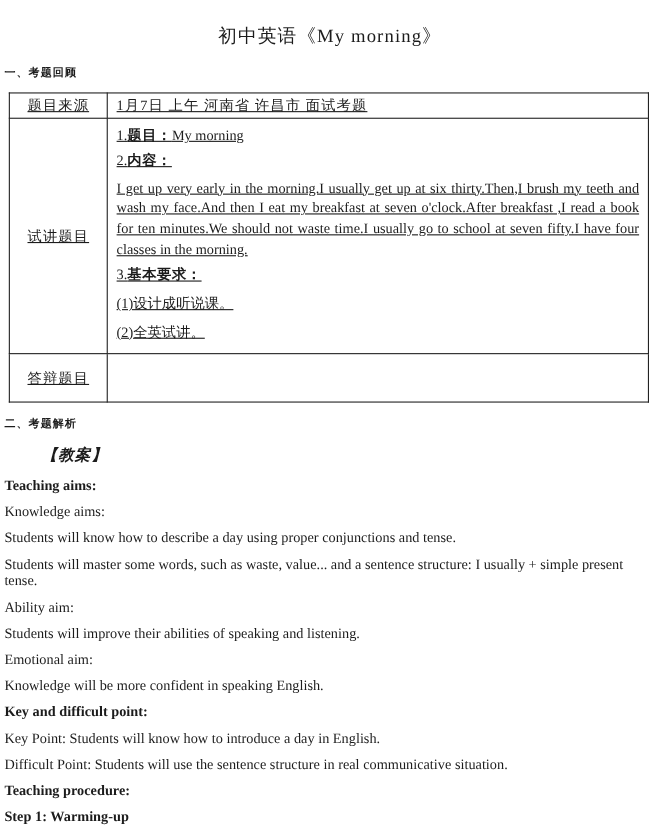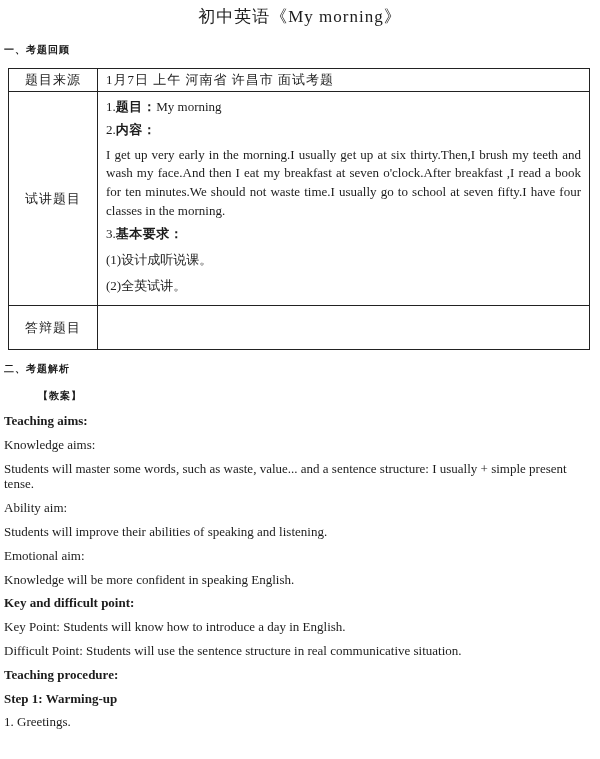--- a/index.html
+++ b/index.html
@@ -11,40 +11,41 @@
     overflow: hidden;
     font-family: "Liberation Serif", "DejaVu Serif", serif;
   }
   .page { width: 600px; height: 759px; position: relative; }
 
   .doc-title {
     text-align: center;
     font-size: 17px;
     font-weight: 500;
     letter-spacing: 1px;
-    padding-top: 5px;
+    padding-top: 21px;
     margin: 0 0 15px 0;
     font-family: "Liberation Serif", "DejaVu Serif", serif;
   }
 
   .sec-heading {
     font-family: "Liberation Sans", "DejaVu Sans", sans-serif;
     font-size: 10px;
     font-weight: 600;
     margin: 0 0 0 4px;
     letter-spacing: 1px;
   }
   .sec-heading.first { margin-bottom: 11px; }
   .sec-heading.second { margin-top: 12px; }
 
   table.review-table {
     border-collapse: collapse;
     table-layout: fixed;
     width: 582px;
     margin-left: 8px;
+    text-decoration: underline;
   }
   table.review-table td {
     border: 1px solid #222222;
     font-size: 13px;
     vertical-align: middle;
     padding: 2px 8px;
   }
   td.label-cell {
     width: 72px;
     text-align: center;
@@ -61,24 +62,25 @@
   .cell-line .cn-bold { font-weight: bold; letter-spacing: 0.5px; }
   .content-paragraph {
     text-align: justify;
     line-height: 1.45;
     margin: 2px 0 4px 0;
   }
   .req-line { margin: 10px 0; line-height: 1.2; }
 
   .lesson-sub {
     font-family: "Liberation Sans", "DejaVu Sans", sans-serif;
-    font-size: 10px;
+    font-size: 14px;
     font-weight: 700;
     margin: 13px 0 10px 38px;
     letter-spacing: 1px;
+    font-style: italic;
   }
   .lesson-body { margin: 0 6px 0 4px; }
   .lesson-line {
     font-size: 13px;
     line-height: 1.2;
     margin-bottom: 8.2px;
   }
   .lesson-line.bold { font-weight: bold; }
 </style>
 </head>
@@ -120,20 +122,21 @@
   </tbody>
     </table>
 
   <h2 class="sec-heading second">二、考题解析</h2>
 
   <div class="lesson-sub">【教案】</div>
 
   <div class="lesson-body">
     <div class="lesson-line bold">Teaching aims:</div>
     <div class="lesson-line">Knowledge aims:</div>
+    <div class="lesson-line">Students will know how to describe a day using proper conjunctions and tense.</div>
     <div class="lesson-line">Students will master some words, such as waste, value... and a sentence structure: I usually + simple present tense.</div>
     <div class="lesson-line">Ability aim:</div>
     <div class="lesson-line">Students will improve their abilities of speaking and listening.</div>
     <div class="lesson-line">Emotional aim:</div>
     <div class="lesson-line">Knowledge will be more confident in speaking English.</div>
     <div class="lesson-line bold">Key and difficult point:</div>
     <div class="lesson-line">Key Point: Students will know how to introduce a day in English.</div>
     <div class="lesson-line">Difficult Point: Students will use the sentence structure in real communicative situation.</div>
     <div class="lesson-line bold">Teaching procedure:</div>
     <div class="lesson-line bold">Step 1: Warming-up</div>

